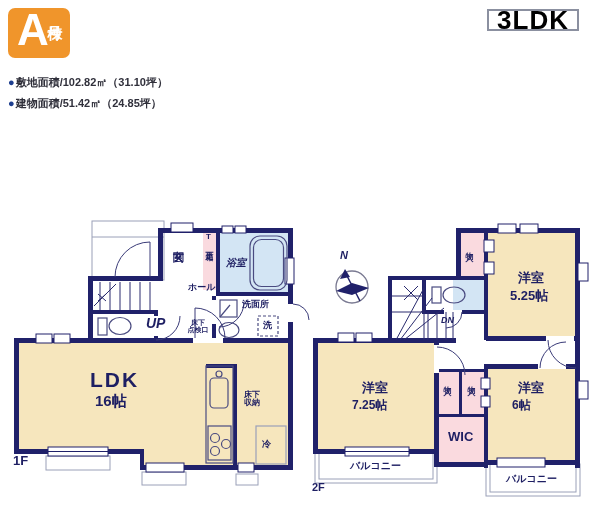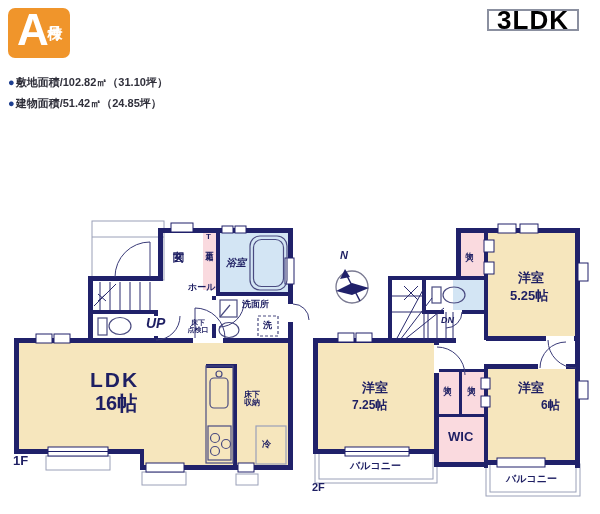--- a/index.html
+++ b/index.html
@@ -250,37 +250,37 @@
   <div class="lbl" style="left:226px;top:258px;font-size:10px;font-style:italic;">浴室</div>
   <div class="lbl" style="left:188px;top:283px;font-size:9px;">ホール</div>
   <div class="lbl italic" style="left:146px;top:287px;font-size:14px;margin-top:29px;">UP</div>
   <div class="lbl" style="left:242px;top:300px;font-size:9px;">洗面所</div>
   <div class="lbl" style="left:263px;top:321px;font-size:9px;">洗</div>
   <div class="lbl" style="left:182px;top:319px;font-size:7px;width:32px;text-align:center;">
     <div>床下</div>
     <div>点検口</div>
   </div>
   <div class="lbl" style="left:90px;top:369px;font-size:21px;letter-spacing:2px;">LDK</div>
-  <div class="lbl" style="left:95px;top:393px;font-size:20px;">16帖</div>
+  <div class="lbl" style="left:95px;top:393px;font-size:15px;">16帖</div>
   <div class="lbl" style="left:239px;top:391px;font-size:8px;width:26px;text-align:center;">
     <div>床下</div>
     <div>収納</div>
   </div>
   <div class="lbl" style="left:262px;top:440px;font-size:9px;">冷</div>
   <div class="lbl" style="left:13px;top:454px;font-size:13px;">1F</div>
 
   <div class="lbl vtext" style="left:464px;top:246px;font-size:8px;">物入</div>
   <div class="lbl" style="left:518px;top:271px;font-size:13px;">洋室</div>
   <div class="lbl" style="left:510px;top:289px;font-size:13px;">5.25帖</div>
   <div class="lbl italic" style="left:441px;top:316px;font-size:9px;text-align:right;">DN</div>
   <div class="lbl" style="left:362px;top:381px;font-size:13px;">洋室</div>
   <div class="lbl" style="left:352px;top:399px;font-size:12px;">7.25帖</div>
   <div class="lbl vtext" style="left:442px;top:380px;font-size:8px;">物入</div>
   <div class="lbl vtext" style="left:466px;top:380px;font-size:8px;">物入</div>
   <div class="lbl" style="left:448px;top:430px;font-size:13px;">WIC</div>
   <div class="lbl" style="left:518px;top:381px;font-size:13px;">洋室</div>
-  <div class="lbl" style="left:541px;top:399px;font-size:12px;">6帖</div>
+  <div class="lbl" style="left:512px;top:399px;font-size:12px;">6帖</div>
   <div class="lbl" style="left:350px;top:461px;font-size:10px;">バルコニー</div>
   <div class="lbl" style="left:506px;top:474px;font-size:10px;">バルコニー</div>
   <div class="lbl" style="left:312px;top:482px;font-size:11px;">2F</div>
   <div class="lbl italic" style="left:340px;top:250px;font-size:11px;">N</div>
 
 </div>
 
 </body></html>

